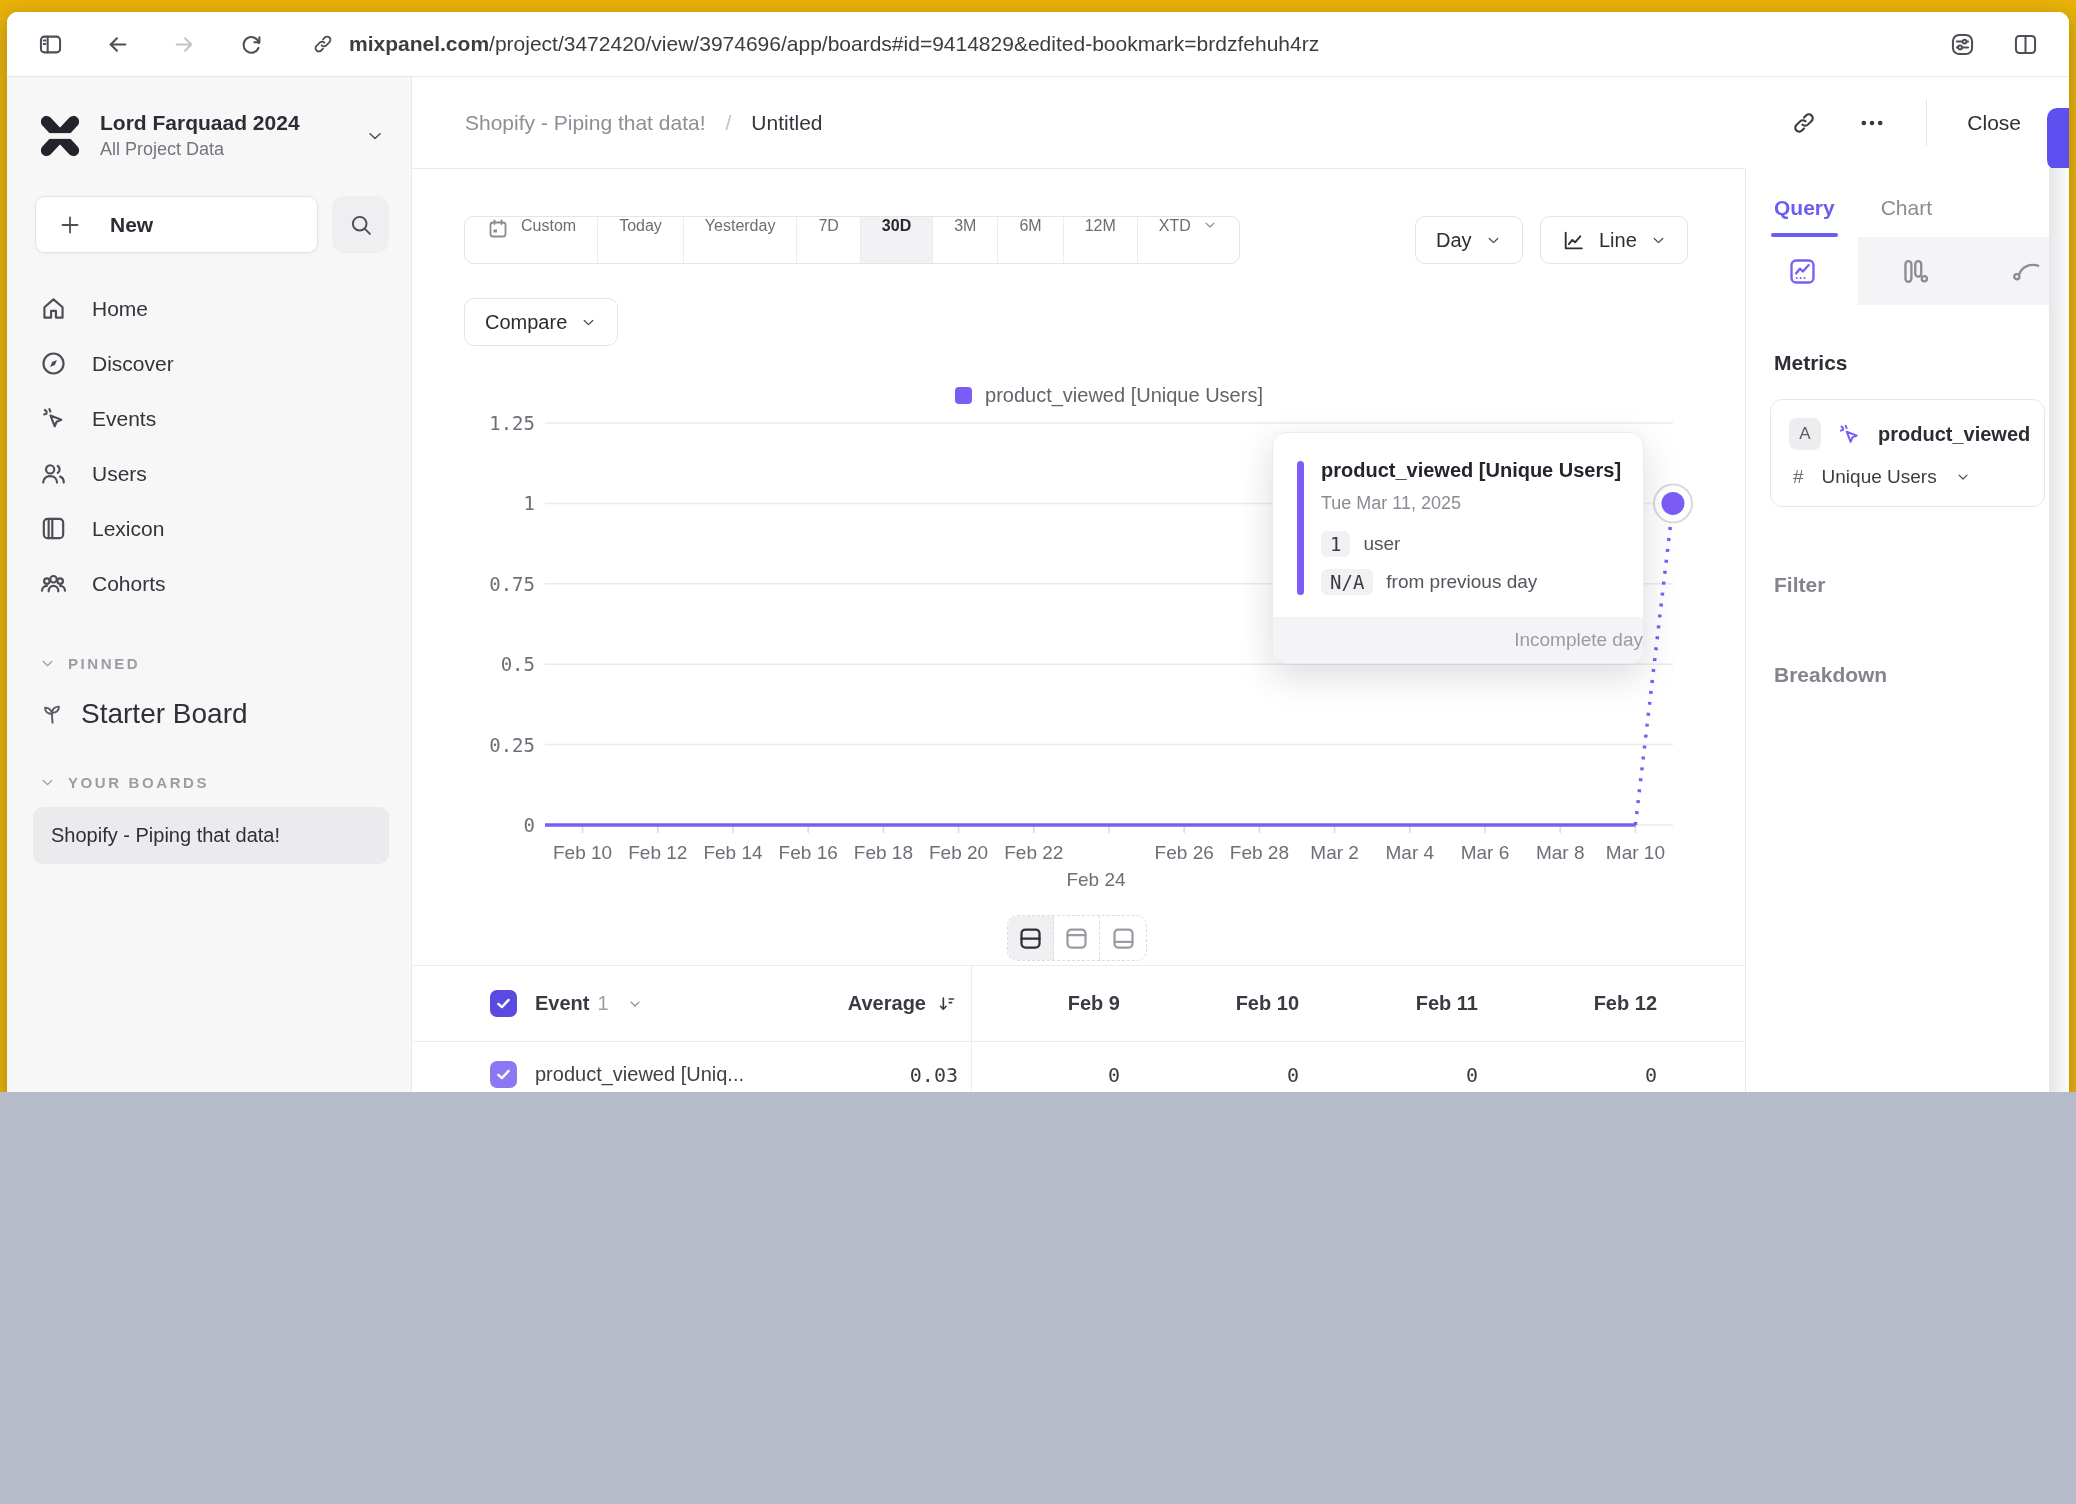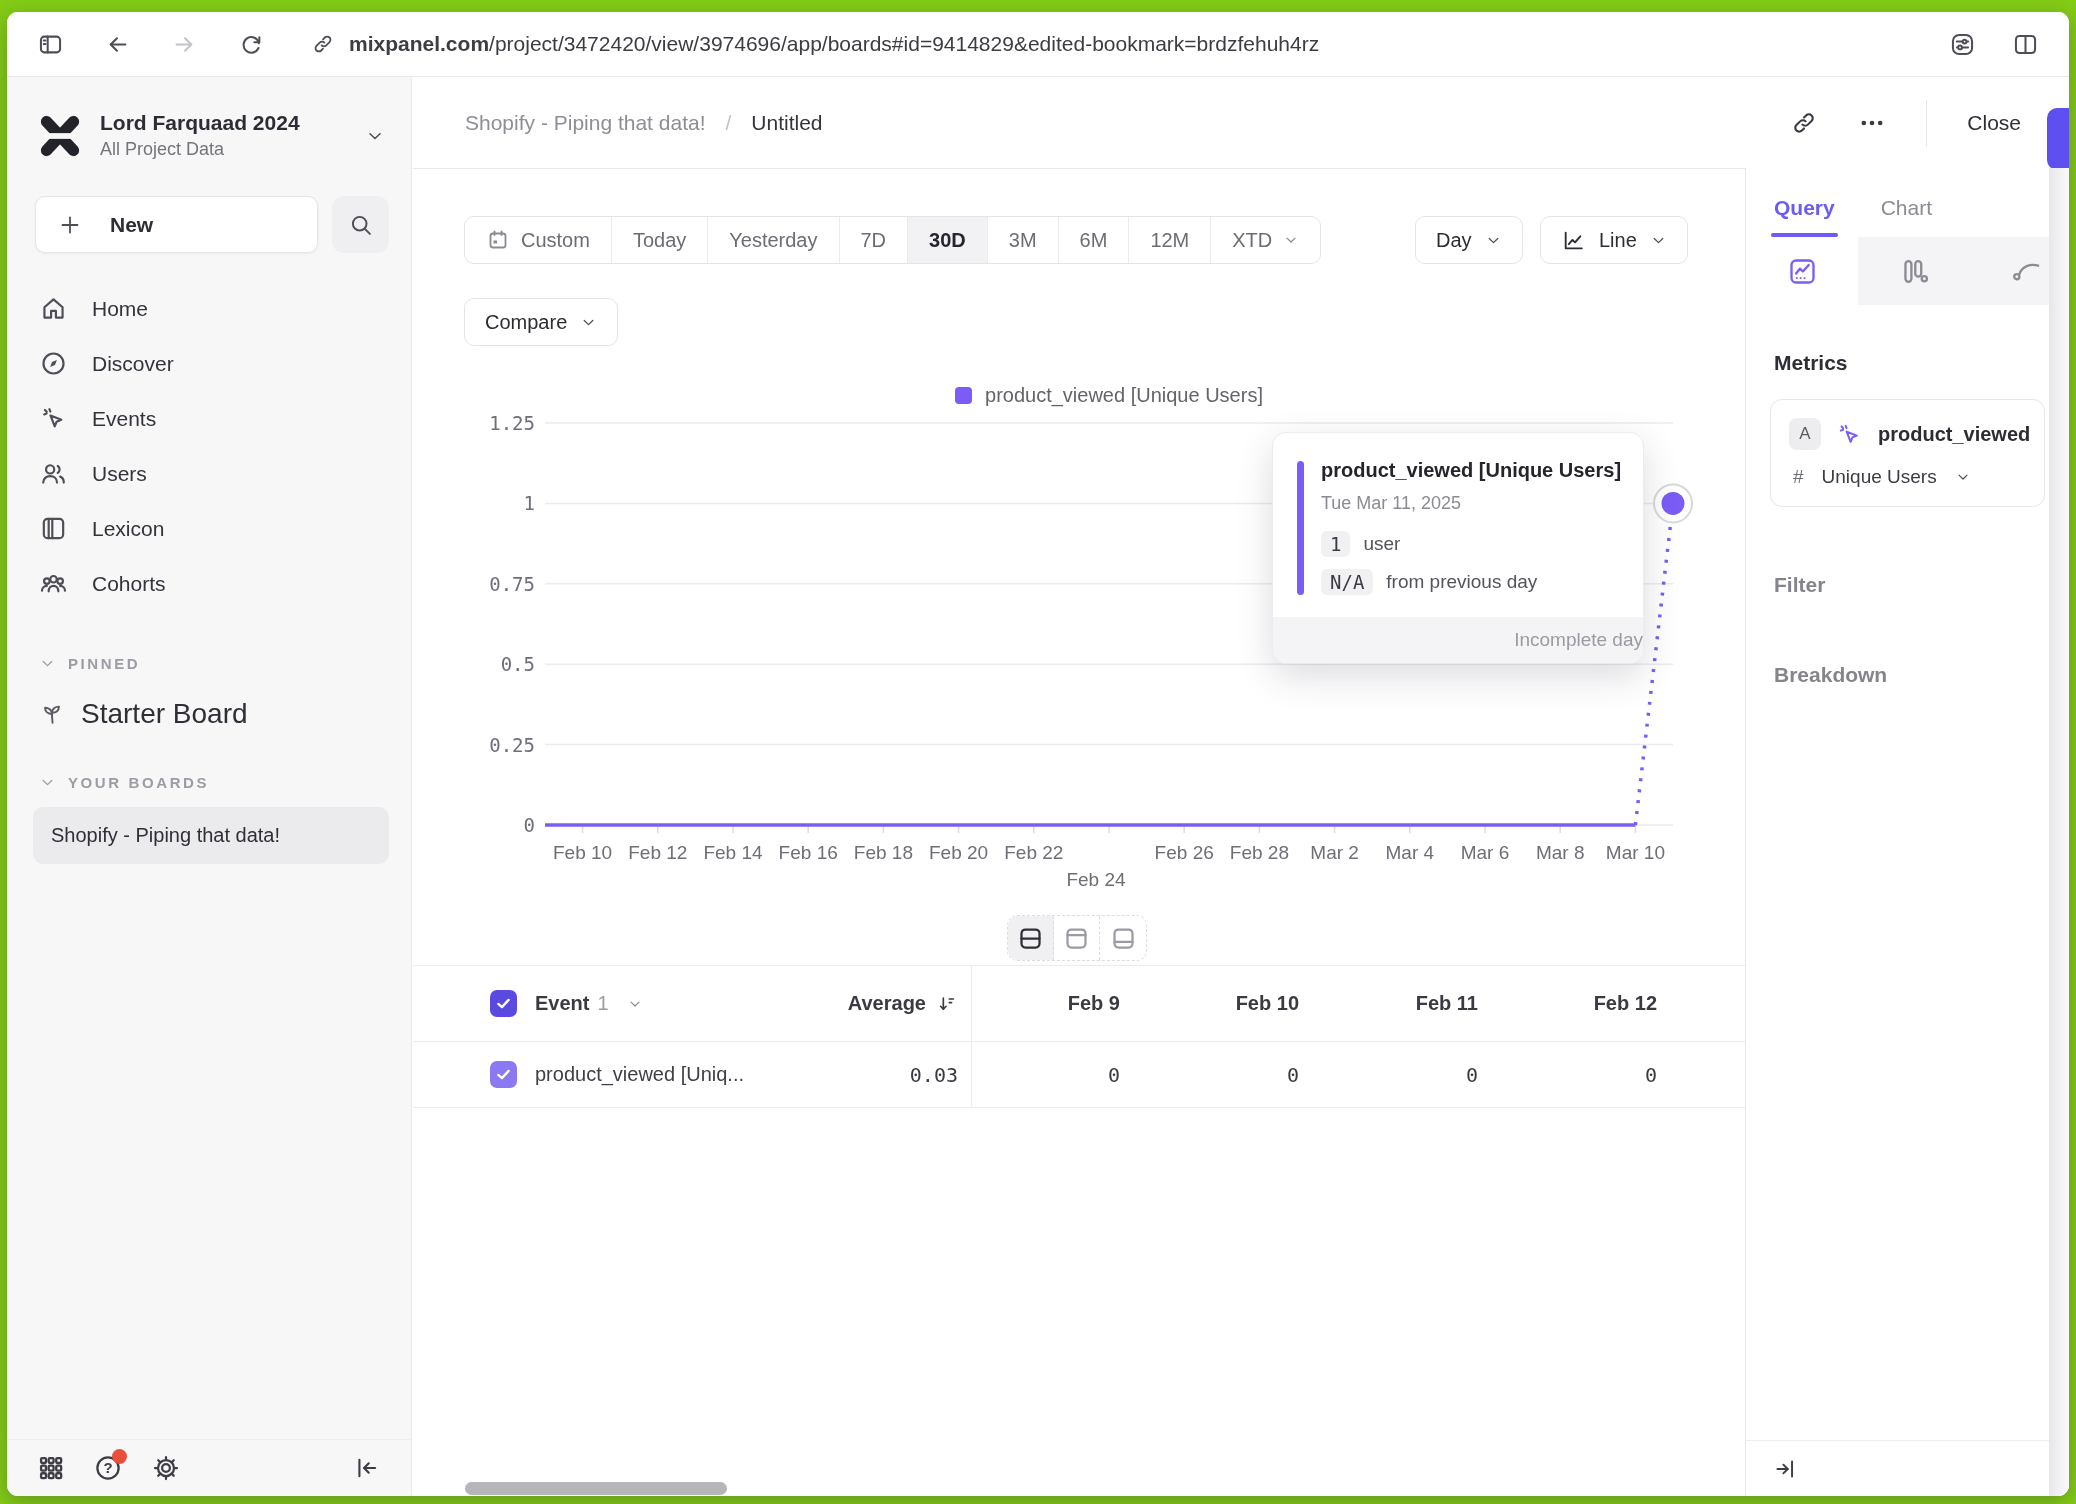--- a/index.html
+++ b/index.html
@@ -1,17 +1,17 @@
 <!DOCTYPE html>
 <html><head>
 <meta charset="utf-8">
 <style>
   *{margin:0;padding:0;box-sizing:border-box}
   body{background:#b6bbc9}
-  .screen{position:relative;width:2076px;height:1504px;background:#84cc16;overflow:hidden;
+  .screen{position:relative;width:2076px;height:1092px;background:#eab308;overflow:hidden;
           font-family:"Liberation Sans",sans-serif;color:#32323a}
   .window{position:absolute;left:7px;top:12px;width:2062px;height:1484px;background:#fff;
           border-radius:11px;overflow:hidden;box-shadow:0 6px 22px rgba(20,22,40,.30)}
   svg{display:block}
   .ic{stroke:#4e4e57;fill:none;stroke-width:1.8;stroke-linecap:round;stroke-linejoin:round}
 
   
   .btoolbar{position:absolute;left:0;top:0;right:0;height:65px;background:#fff;
             border-bottom:1px solid #e8e8eb;display:flex;align-items:center;padding:0 30px;gap:40px}
   .urlrow{display:flex;align-items:center;gap:14px;margin-left:6px;flex:1;min-width:0}
@@ -50,21 +50,21 @@
   .crumb-report{font-size:21px;color:#34343c;cursor:pointer}
   .hdr-right{margin-left:auto;display:flex;align-items:center;gap:40px;padding-right:48px}
   .hdr-div{width:1px;height:46px;background:#e5e5e8}
   .close-lbl{font-size:21px;color:#2f2f37;cursor:pointer}
   .hdr-line{position:absolute;left:406px;top:156px;width:1332px;height:1px;background:#e9e9ec}
   .save-sliver{position:absolute;right:0;top:96px;width:22px;height:62px;background:#5d4ff0;border-radius:10px 0 0 10px;cursor:pointer}
 
   
   .range-bar{position:absolute;left:457px;top:204px;height:48px;background:#fff;border:1px solid #e4e4e8;
              border-radius:10px;display:flex;align-items:stretch;overflow:hidden}
-  .range-item{display:flex;align-items:center;gap:11px;padding:0 21px;font-size:20px;color:#6c6c75;
+  .range-item{display:flex;align-items:flex-start;gap:11px;padding:0 21px;font-size:16px;color:#6c6c75;
               border-right:1px solid #ececef;cursor:pointer;white-space:nowrap}
   .range-item:last-child{border-right:none}
   .range-item.selected{background:#f2f2f4;color:#26262e;font-weight:700}
   .pill-btn{position:absolute;height:48px;background:#fff;border:1px solid #e4e4e8;border-radius:10px;
             display:flex;align-items:center;gap:13px;padding:0 20px;font-size:20px;color:#2c2c34;cursor:pointer}
 
   
   .legend{position:absolute;left:538px;top:372px;width:1128px;display:flex;justify-content:center;
           align-items:center;gap:13px;font-size:20px;color:#63636b;cursor:pointer}
   .legend-swatch{width:17px;height:17px;border-radius:4px;background:#7b5cf5}

